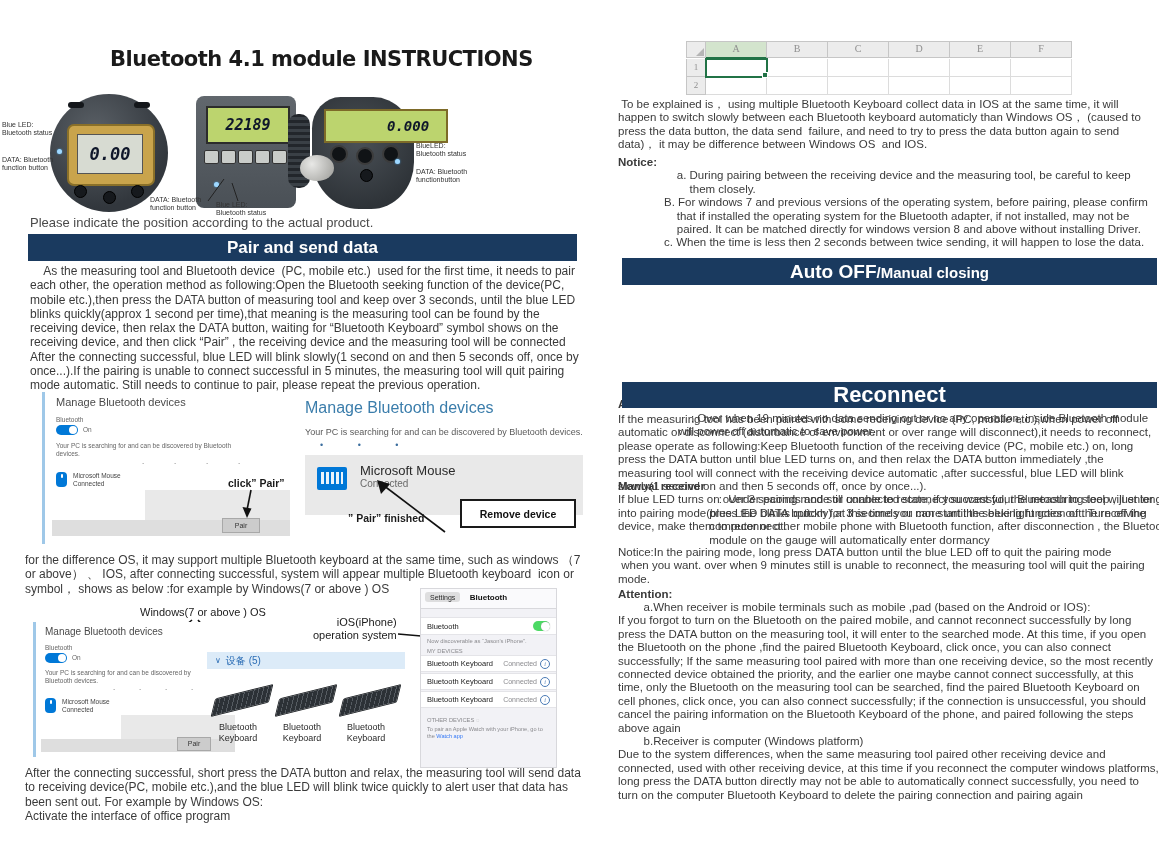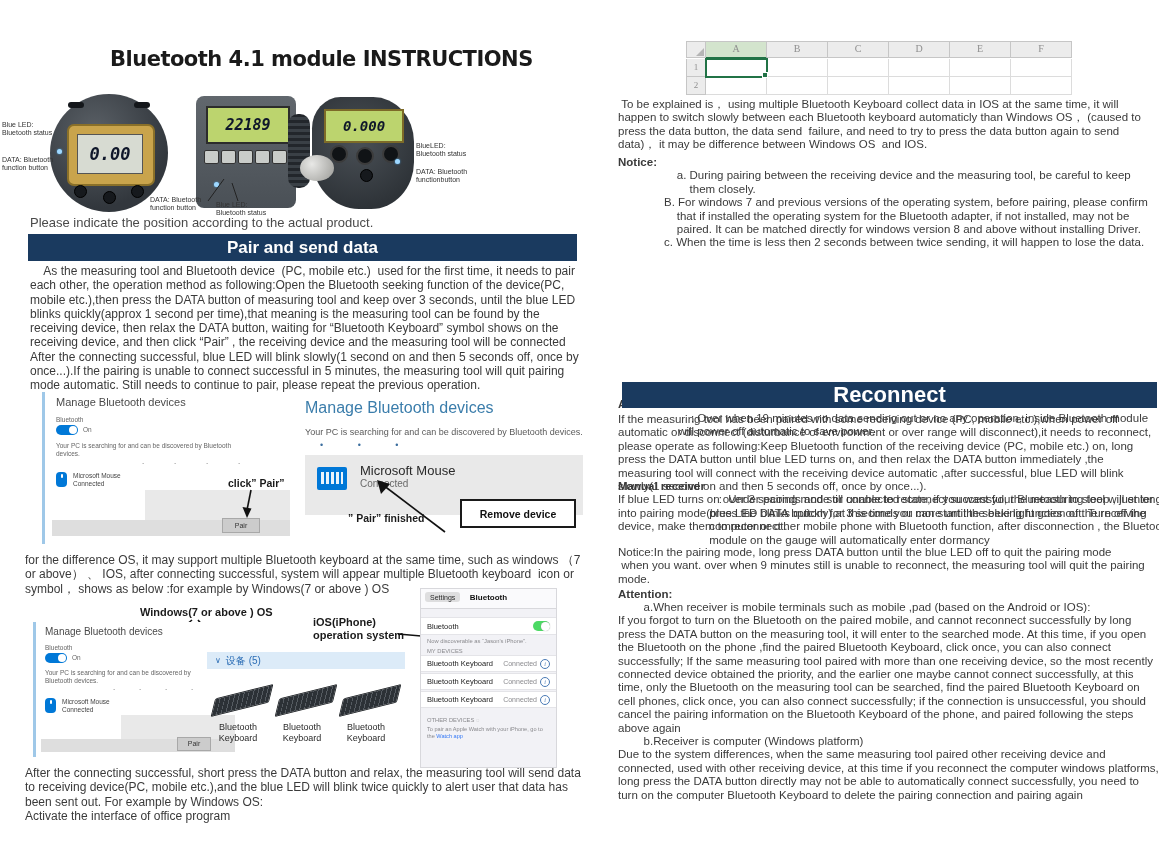--- a/index.html
+++ b/index.html
@@ -23,21 +23,21 @@
   .pillbtn{position:absolute;width:16px;height:6px;border-radius:3px;background:#14171b;}
   .led{position:absolute;width:5px;height:5px;border-radius:50%;background:#9fd8ff;box-shadow:0 0 2px #4aa3e0;}
   .d2body{width:100px;height:112px;background:linear-gradient(#61676d,#4a5056);border-radius:8px;}
   .d2lcd{position:absolute;left:10px;top:10px;width:80px;height:34px;background:#bcd46e;border:2px solid #2c2c2c;
          display:flex;align-items:center;justify-content:center;font-size:15px;}
   .d2key{position:absolute;top:54px;width:13px;height:12px;background:#c9ccc9;border:1px solid #333;border-radius:2px;}
   .d2wheel{position:absolute;right:-14px;top:18px;width:22px;height:74px;border-radius:10px;
            background:repeating-linear-gradient(#22262b 0 3px,#3a4046 3px 6px);}
   .d3body{width:102px;height:112px;background:radial-gradient(circle at 45% 40%,#4a5056,#2e3338 75%);border-radius:28% 40% 42% 46%;}
   .d3lcd{position:absolute;left:12px;top:12px;width:76px;height:30px;background:#bcd46e;border:2px solid #7d6a28;
-         display:flex;align-items:center;justify-content:center;font-size:14px;}
+         display:flex;align-items:center;justify-content:center;font-size:14px;padding-left:44px;}
   .d3knob{position:absolute;left:-12px;top:58px;width:34px;height:26px;border-radius:50%;background:radial-gradient(circle at 35% 35%,#e8e8e6,#9a9a96);}
   .d3btn{position:absolute;width:14px;height:14px;border-radius:50%;background:#101316;border:2px solid #3c3c3c;}
   .d4circle{width:126px;height:126px;border-radius:50%;border:3px solid #24416e;background:#f6f8fa;overflow:hidden;}
   .d4beam{position:absolute;left:18px;top:0;width:16px;height:126px;background:linear-gradient(#dfe3e6,#b9bec2);
           border-left:1px solid #9aa0a5;border-right:1px solid #9aa0a5;}
   .d4body{position:absolute;left:30px;top:30px;width:92px;height:62px;background:linear-gradient(#2e66ab,#1d477d);border-radius:4px;}
   .d4lcd{position:absolute;right:6px;top:8px;width:56px;height:26px;background:#c4c9c4;border:1px solid #23406b;
          display:flex;align-items:center;justify-content:center;font-size:13px;}
   .d4red{position:absolute;left:6px;bottom:8px;width:14px;height:9px;border-radius:4px;background:#d22b24;}
   .d4btn{position:absolute;bottom:9px;width:9px;height:7px;border-radius:2px;background:#cfd3d6;}
@@ -55,21 +55,21 @@
   .note{font-size:10.5px;font-weight:bold;color:#1a1a1a;}
   .bt-head-blue{font-size:16px;color:#3b7dab;}
   .bt-desc{font-size:9px;color:#5a5a5a;}
   .dots{color:#3b6e9e;font-size:9px;letter-spacing:16px;}
   .kbicon{width:30px;height:23px;background:#0078d7;border-radius:2px;position:relative;}
   .kbicon:after{content:"";position:absolute;left:4px;top:5px;right:4px;bottom:6px;
       background:linear-gradient(#fff,#fff);opacity:.92;
       -webkit-mask:repeating-linear-gradient(90deg,#000 0 3px,transparent 3px 5px);mask:repeating-linear-gradient(90deg,#000 0 3px,transparent 3px 5px);}
   .removebtn{background:#fff;border:2px solid #1a1a1a;font-size:10.5px;font-weight:bold;color:#111;
              display:flex;align-items:center;justify-content:center;}
-  .oslabel{font-size:11px;font-weight:bold;color:#1a1a1a;white-space:pre-wrap;}
+  .oslabel{font-size:11px;font-weight:normal;color:#1a1a1a;white-space:pre-wrap;text-align:right;}
   .devbar{background:#dcebf8;color:#2b6db5;font-size:10px;display:flex;align-items:center;gap:5px;padding-left:8px;}
   .kb-graphic{width:58px;height:15px;background:repeating-linear-gradient(90deg,#2c3136 0 4px,#555b61 4px 5px);
       border:1px solid #1d2125;border-radius:2px;transform:rotate(-14deg) skewX(-28deg);}
   .kb-label{font-size:9px;color:#2a2a2a;text-align:center;white-space:pre-wrap;line-height:10.5px;}
   
   .iospanel{background:#f2f2f6;border:1px solid #d8d8dc;font-family:"Liberation Sans",sans-serif;}
   .ios-header{height:19px;background:#fafafc;border-bottom:1px solid #d8d8dc;position:relative;}
   .ios-back{position:absolute;left:4px;top:3px;background:#dededf;border-radius:3px;font-size:7px;color:#2a2a2a;padding:1.5px 5px;}
   .ios-title{position:absolute;left:0;right:0;top:4px;text-align:center;font-size:8px;font-weight:bold;color:#111;}
   .ios-row{background:#fff;border-top:1px solid #e4e4e8;border-bottom:1px solid #e4e4e8;display:flex;align-items:center;
@@ -354,20 +354,23 @@
 
   <div class="abs rpara hang" style="left:618px;top:156px;width:540px;padding-left:46px;">
     <b>Notice:</b><span class="pre">a. During pairing between the receiving device and the measuring tool, be careful to keep
         them closely.
 B. For windows 7 and previous versions of the operating system, before pairing, please confirm
     that if installed the operating system for the Bluetooth adapter, if not installed, may not be
     paired. It can be matched directly for windows version 8 and above without installing Driver.
 c. When the time is less then 2 seconds between twice sending, it will happen to lose the data.</span>
   </div>
 
+  <div class="abs navyhead" style="left:622px;top:258px;width:535px;height:27px;line-height:27px;">
+    <span style="font-size:19px;">Auto OFF</span><span style="font-size:15px;">/Manual closing</span>
+  </div>
   <div class="abs rpara hang" style="left:618px;top:291px;width:540px;padding-left:57px;">
     <b>Auto OFF</b><span class="pre"> : Over when 19 minutes no data sending out or no any operation, inside Bluetooth module
  will power off automatic to save power.</span>
   </div>
   <div class="abs rpara hang" style="left:618px;top:319px;width:540px;padding-left:88px;">
     <b>Manual receiver</b><span class="pre">:  Under pairing mode or connected state, if you want your Bluetooth to sleep , just long
  press the DATA bottom for 3 seconds or more until the blue light goes out. Turn off the
  computer or other mobile phone with Bluetooth function, after disconnection , the Bluetooth
  module on the gauge will automatically enter dormancy</span>
   </div>

